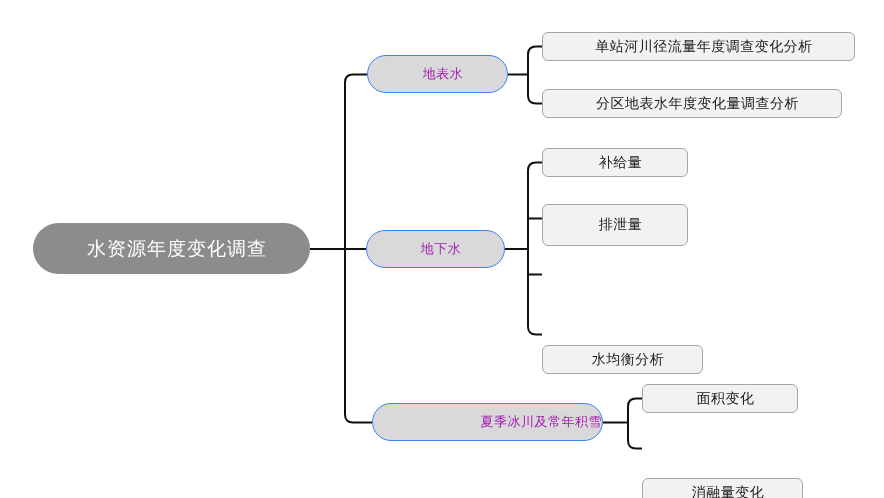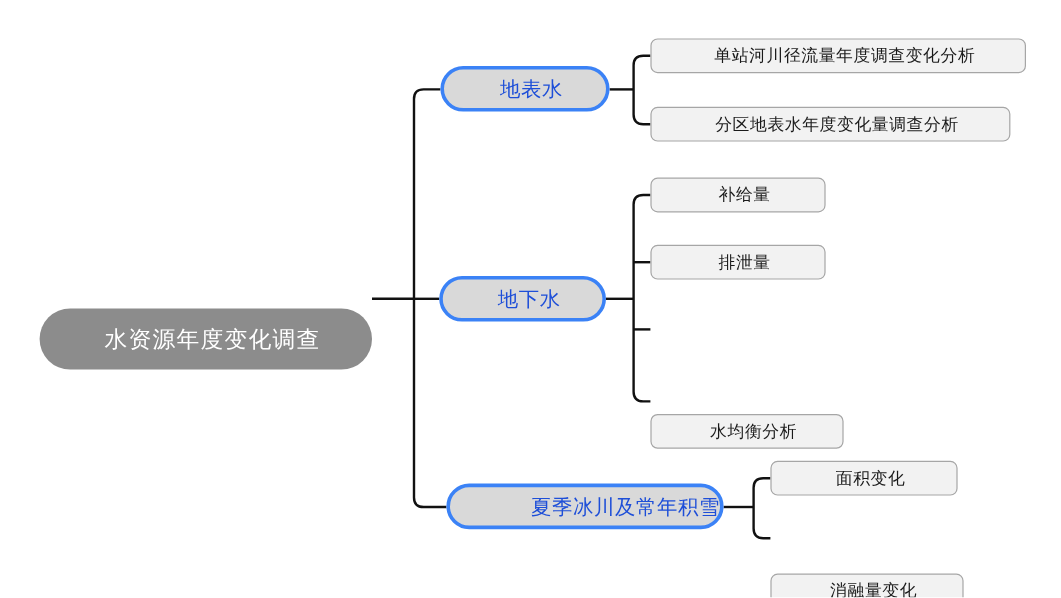--- a/index.html
+++ b/index.html
@@ -32,24 +32,24 @@
   }
   .root-node {
     background: #8c8c8c;
     color: #ffffff;
     border-radius: 26px;
     font-size: 19px;
     letter-spacing: 1px;
   }
   .branch-node {
     background: #d9d9d9;
-    color: #1d4ed8;
-    border: 3px solid #3b82f6;
+    color: #a21caf;
+    border: 1px solid #3b82f6;
     border-radius: 19px;
-    font-size: 17px;
+    font-size: 13px;
     letter-spacing: 0.5px;
   }
   .leaf-node {
     background: #f2f2f2;
     color: #1a1a1a;
     border: 1px solid #a6a6a6;
     border-radius: 6px;
     font-size: 14px;
     letter-spacing: 0.5px;
   }
@@ -74,41 +74,41 @@
       <path d="M505 249 H528"></path>
       <path d="M542 162.5 H536 Q528 162.5 528 170.5 V326.5 Q528 334.5 536 334.5 H542"></path>
       <path d="M528 218.5 H542"></path>
       <path d="M528 274.5 H542"></path>
 
       <path d="M603 422.5 H628"></path>
       <path d="M642 398.5 H636 Q628 398.5 628 406.5 V440.5 Q628 448.5 636 448.5 H642"></path>
     </g>
   </svg>
 
-  <div class="node root-node" style="left:33px; top:223px; width:277px; height:51px;margin-top:34px;">
+  <div class="node root-node" style="left:33px; top:223px; width:277px; height:51px;">
     <span>水资源年度变化调查</span>
   </div>
 
   <div class="node branch-node" style="left:367px; top:55px; width:141px; height:38px;">
     <span>地表水</span>
   </div>
   <div class="node leaf-node" style="left:542px; top:32px; width:313px; height:29px;">
     <span>单站河川径流量年度调查变化分析</span>
   </div>
   <div class="node leaf-node" style="left:542px; top:89px; width:300px; height:29px;">
     <span>分区地表水年度变化量调查分析</span>
   </div>
 
   <div class="node branch-node" style="left:366px; top:230px; width:139px; height:38px;">
     <span>地下水</span>
   </div>
   <div class="node leaf-node" style="left:542px; top:148px; width:146px; height:29px;">
     <span>补给量</span>
   </div>
-  <div class="node leaf-node" style="left:542px; top:204px; width:146px; height:29px;">
+  <div class="node leaf-node" style="left:542px; top:204px; width:146px; height:42px;">
     <span>排泄量</span>
   </div>
   <div class="node leaf-node" style="left:542px; top:320px; width:161px; height:29px;margin-top:25px;">
     <span>水均衡分析</span>
   </div>
 
   <div class="node branch-node" style="left:372px; top:403px; width:231px; height:38px;justify-content:flex-end;">
     <span>夏季冰川及常年积雪</span>
   </div>
   <div class="node leaf-node" style="left:642px; top:384px; width:156px; height:29px;">

